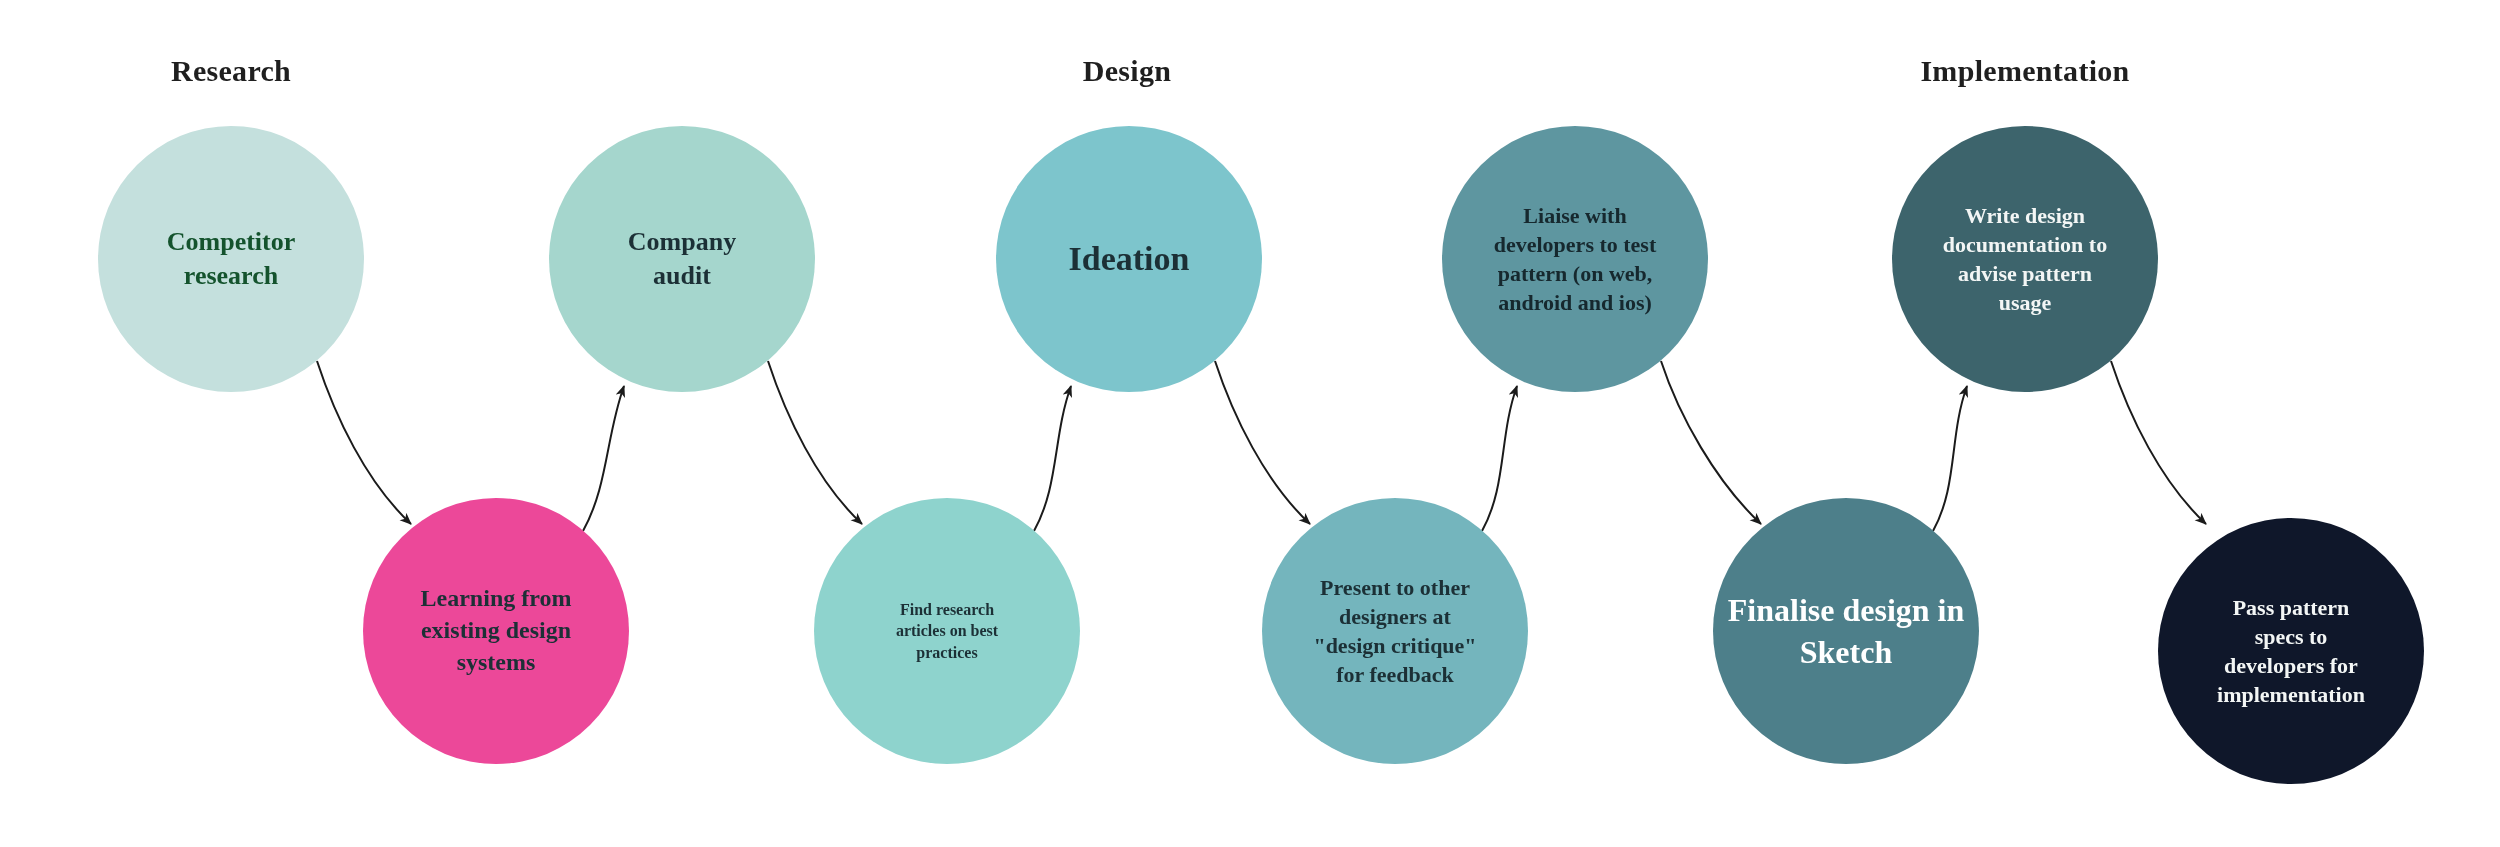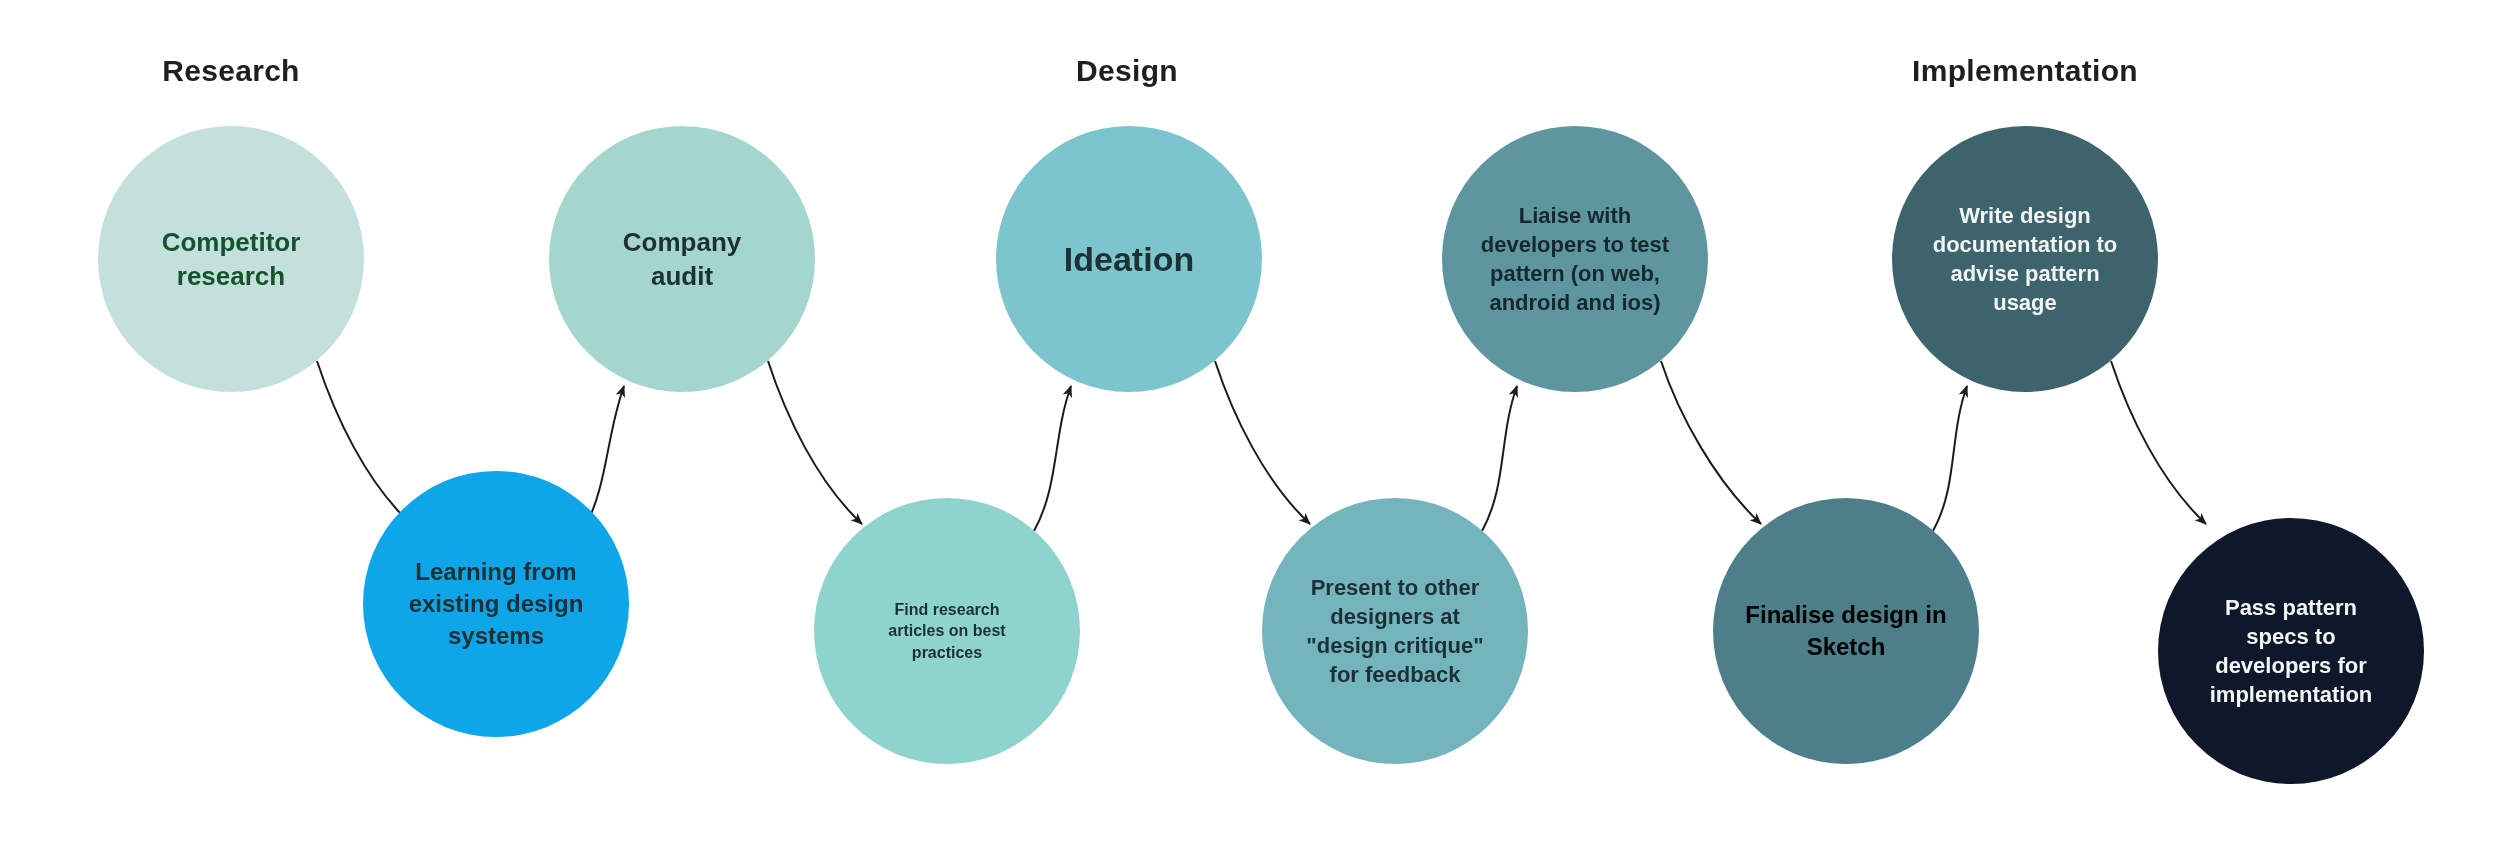--- a/index.html
+++ b/index.html
@@ -2,21 +2,21 @@
 <html><head>
 <meta charset="utf-8">
 <style>
   html, body { margin: 0; padding: 0; background: #ffffff; }
   .canvas {
     position: relative;
     width: 2500px;
     height: 847px;
     background: #ffffff;
     overflow: hidden;
-    font-family: Liberation Sans, sans-serif;
+    font-family: Liberation Serif, serif;
     border-radius: 7px;
   }
   .arrows-layer {
     position: absolute;
     left: 0; top: 0;
     width: 2500px; height: 847px;
     pointer-events: none;
   }
   .phase-title {
     position: absolute;
@@ -72,21 +72,21 @@
 
   <div class="phase-title" style="left: 231px; color: rgb(31, 31, 31);">Research</div>
   <div class="phase-title" style="left: 1127px; color: rgb(31, 31, 31);">Design</div>
   <div class="phase-title" style="left: 2025px; color: rgb(31, 31, 31);">Implementation</div>
 
   <div id="nodes">
       <div class="node" style="left: 98px; top: 126px; background: rgb(196, 224, 221);">
         <span class="node-label" style="color: #14532d; font-size: 26px;">Competitor
 research</span>
       </div>
-      <div class="node" style="left: 363px; top: 471px; background: #0ea5e9;">
+      <div class="node" style="left: 363px; top: 498px; background: #ec4899;">
         <span class="node-label" style="color: rgb(28, 48, 54); font-size: 24px;">Learning from
 existing design
 systems</span>
       </div>
       <div class="node" style="left: 549px; top: 126px; background: rgb(165, 214, 205);">
         <span class="node-label" style="color: rgb(28, 48, 54); font-size: 26px;">Company
 audit</span>
       </div>
       <div class="node" style="left: 814px; top: 498px; background: rgb(142, 211, 205);">
         <span class="node-label" style="color: rgb(28, 48, 54); font-size: 16px;">Find research
@@ -102,21 +102,21 @@
 "design critique"
 for feedback</span>
       </div>
       <div class="node" style="left: 1442px; top: 126px; background: rgb(94, 150, 160);">
         <span class="node-label" style="color: rgb(22, 40, 46); font-size: 22px;">Liaise with
 developers to test
 pattern (on web,
 android and ios)</span>
       </div>
       <div class="node" style="left: 1713px; top: 498px; background: rgb(77, 127, 138);">
-        <span class="node-label" style="color: #000000; font-size: 24px;">Finalise design in
+        <span class="node-label" style="color: #ffffff; font-size: 32px;">Finalise design in
 Sketch</span>
       </div>
       <div class="node" style="left: 1892px; top: 126px; background: rgb(61, 100, 108);">
         <span class="node-label" style="color: rgb(243, 246, 245); font-size: 22px;">Write design
 documentation to
 advise pattern
 usage</span>
       </div>
       <div class="node" style="left: 2158px; top: 518px; background: #0f172a;">
         <span class="node-label" style="color: rgb(243, 246, 245); font-size: 22px;">Pass pattern

